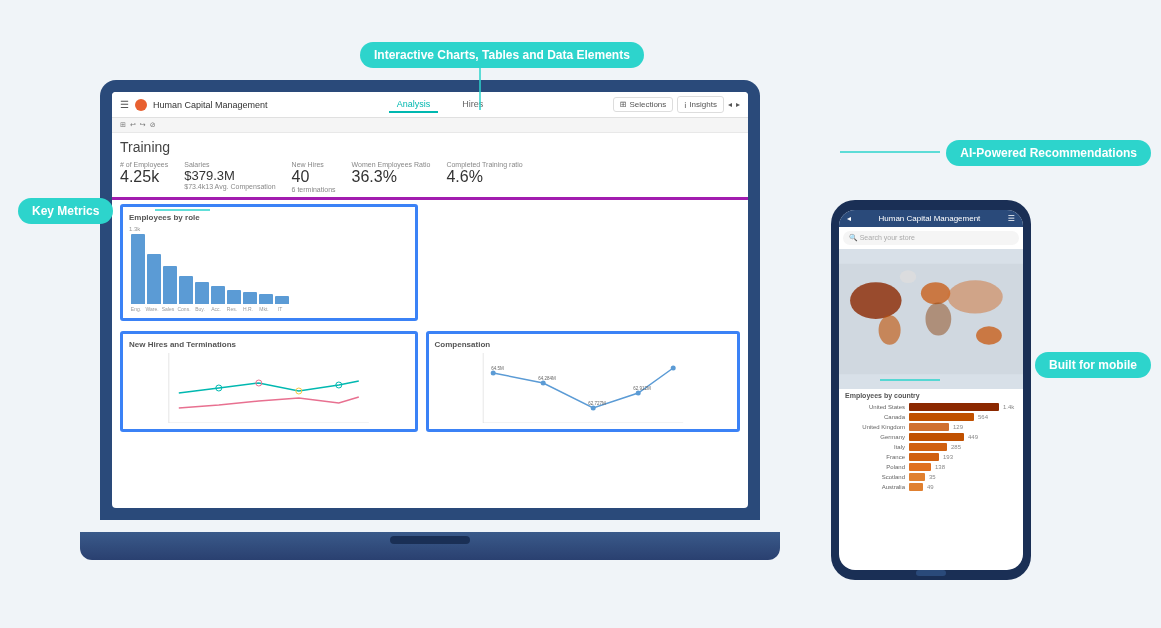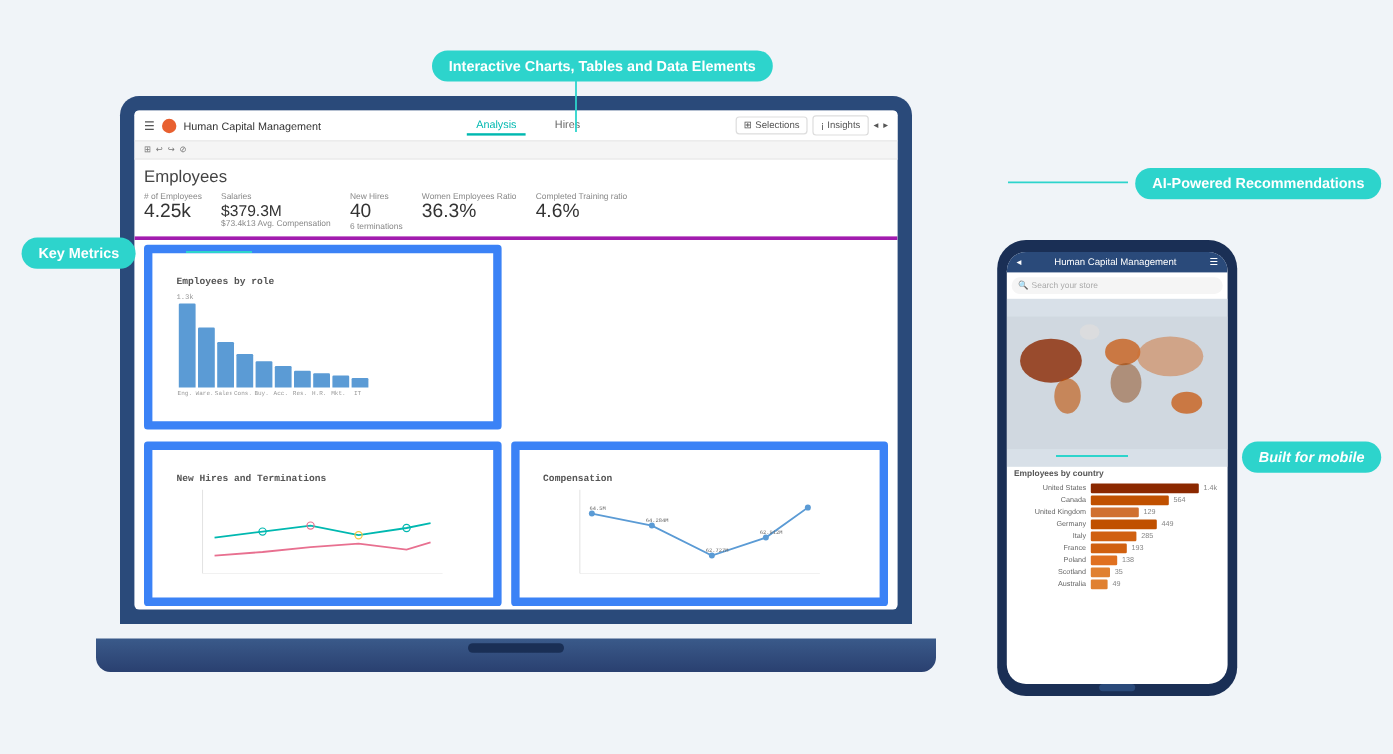--- a/index.html
+++ b/index.html
@@ -183,24 +183,23 @@
       font-size: 7px;
       color: #888;
     }
     .db-charts {
       display: flex;
       padding: 4px 8px;
       gap: 8px;
     }
     .db-chart-box {
       flex: 1;
-      border: 7px solid #3b82f6;
+      border: 3px solid #3b82f6;
       border-radius: 3px;
-      padding: 20px;
-      font-family: Liberation Mono, monospace;
+      padding: 6px;
     }
     .chart-title {
       font-size: 8px;
       color: #555;
       font-weight: bold;
       margin-bottom: 4px;
     }
     .bar-chart {
       display: flex;
       align-items: flex-end;
@@ -326,21 +325,21 @@
   </style>
 </head>
 <body>
 
 <div class="callout" style="top: 42px; left: 360px;">Interactive Charts, Tables and Data Elements</div>
 
 <div class="callout" style="top: 198px; left: 18px;">Key Metrics</div>
 
 <div class="callout" style="top: 140px; right: 10px;">AI-Powered Recommendations</div>
 
-<div class="callout" style="top: 368px; right: 10px; font-style: italic;">Built for mobile</div>
+<div class="callout" style="top: 352px; right: 10px;">Built for mobile</div>
 
 <svg style="position:absolute;top:0;left:0;width:1161px;height:628px;pointer-events:none;z-index:90">
 
   <line x1="480" y1="56" x2="480" y2="110" stroke="#2dd4cc" stroke-width="1.5" stroke-dasharray="none"></line>
 
   <line x1="155" y1="210" x2="210" y2="210" stroke="#2dd4cc" stroke-width="1.5"></line>
 
   <line x1="940" y1="152" x2="840" y2="152" stroke="#2dd4cc" stroke-width="1.5"></line>
 
   <line x1="940" y1="380" x2="880" y2="380" stroke="#2dd4cc" stroke-width="1.5"></line>
@@ -374,21 +373,21 @@
         </div>
       </div>
 
       <div class="db-toolbar">
         <span>⊞</span>
         <span>↩</span>
         <span>↪</span>
         <span>⊘</span>
       </div>
 
-      <div class="db-title">Employees</div>
+      <div class="db-title">Training</div>
 
       <div class="db-metrics">
         <div class="db-metric">
           <span class="db-metric-label"># of Employees</span>
           <span class="db-metric-value">4.25k</span>
         </div>
         <div class="db-metric">
           <span class="db-metric-label">Salaries</span>
           <span class="db-metric-value" style="font-size:13px;">$379.3M</span>
           <span class="db-metric-sub">$73.4k13 Avg. Compensation</span>

